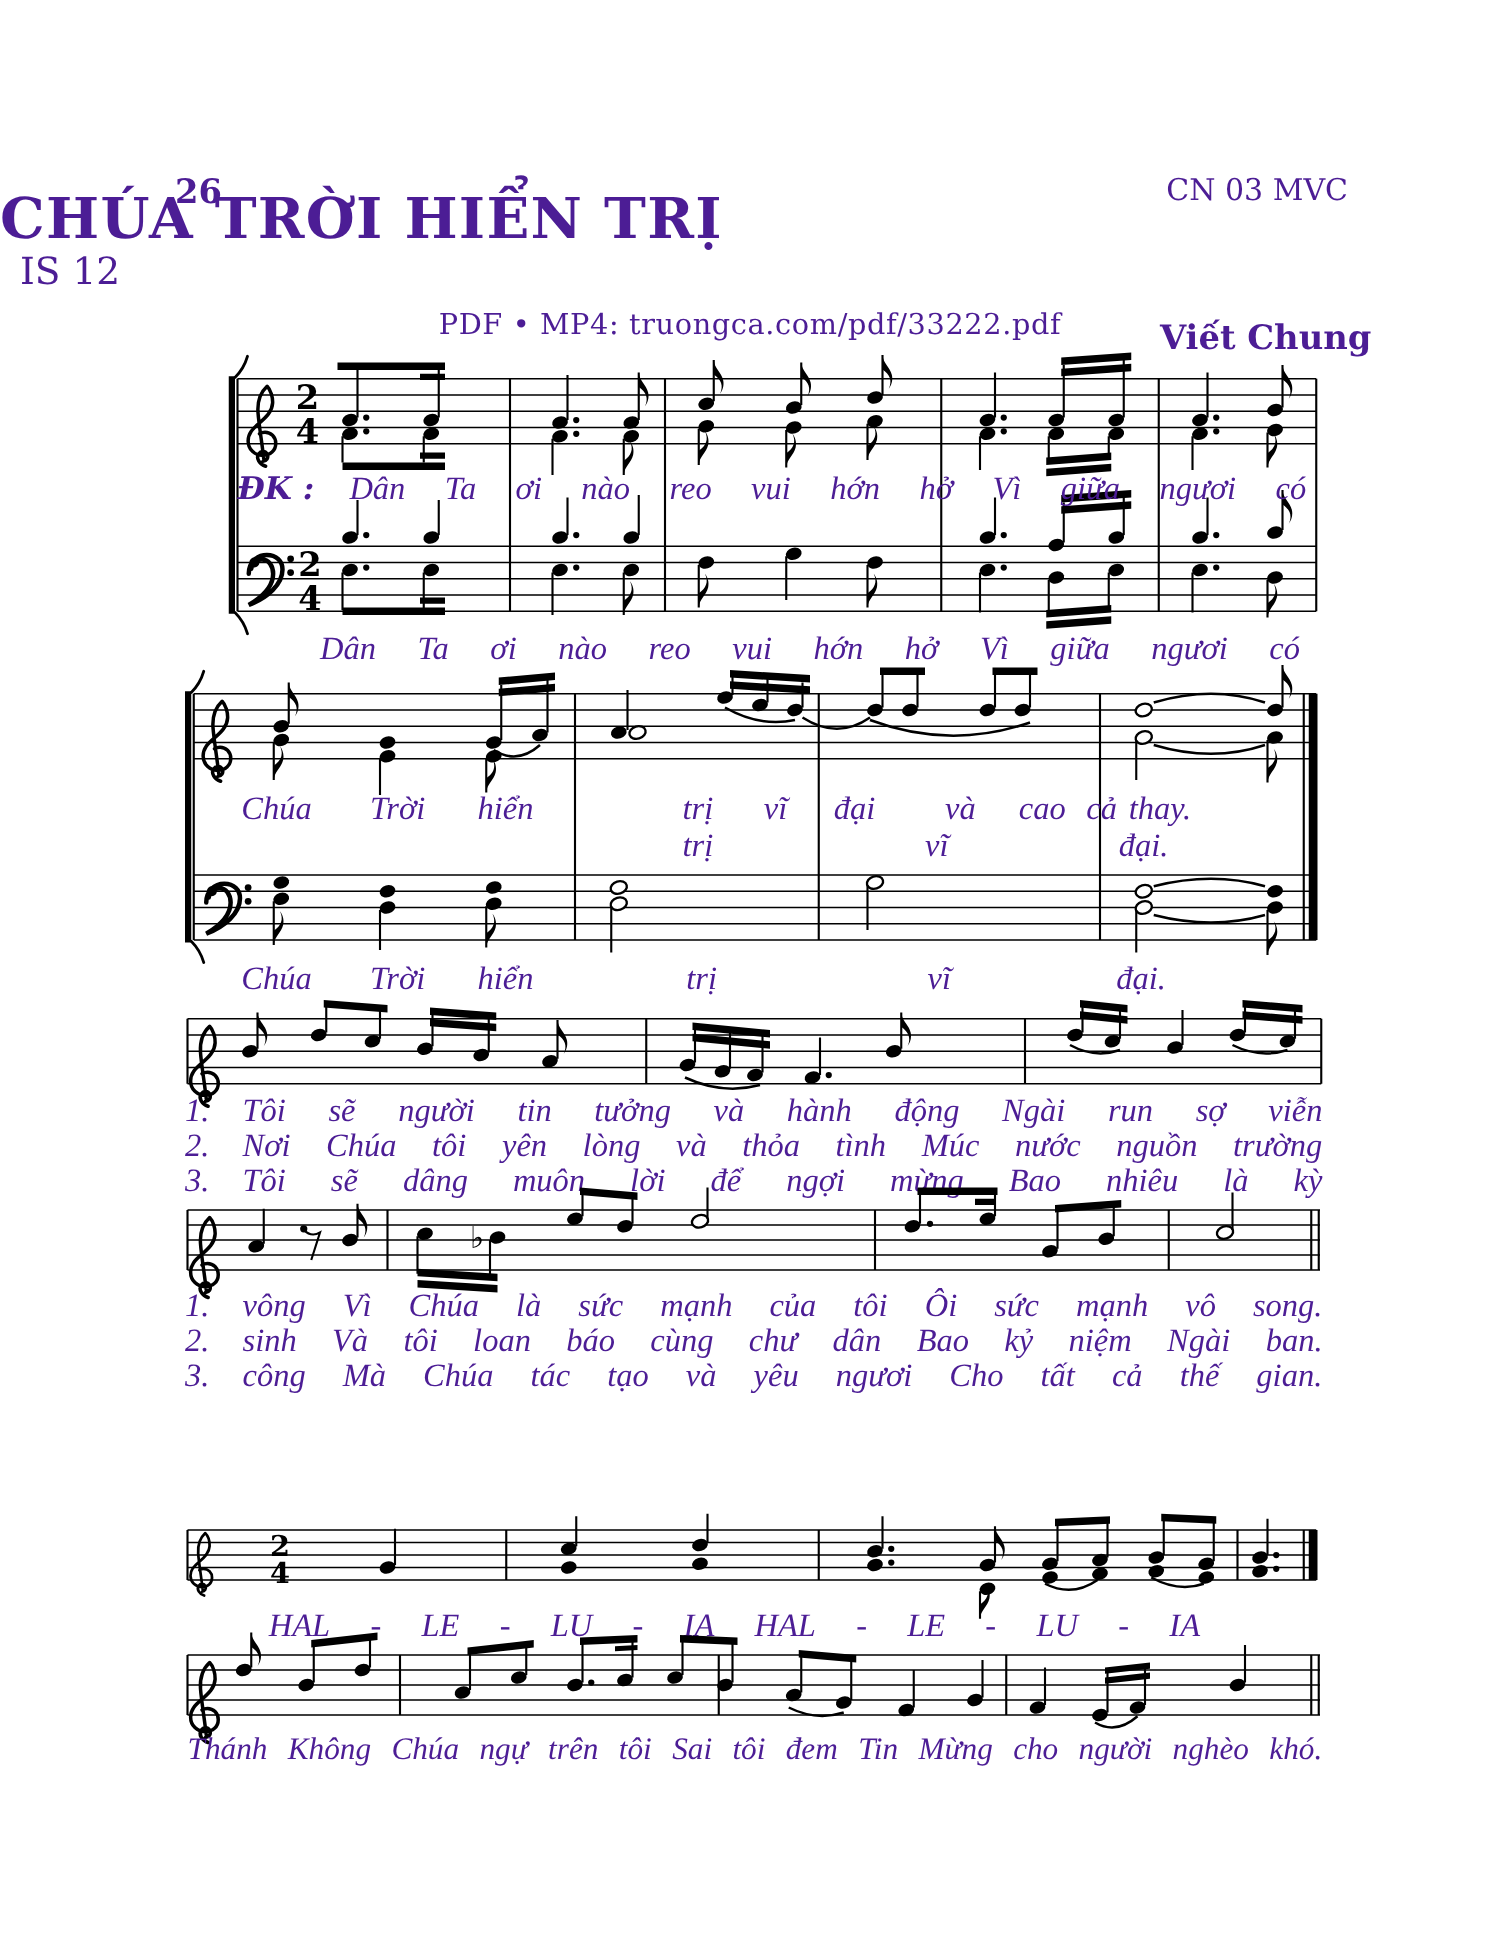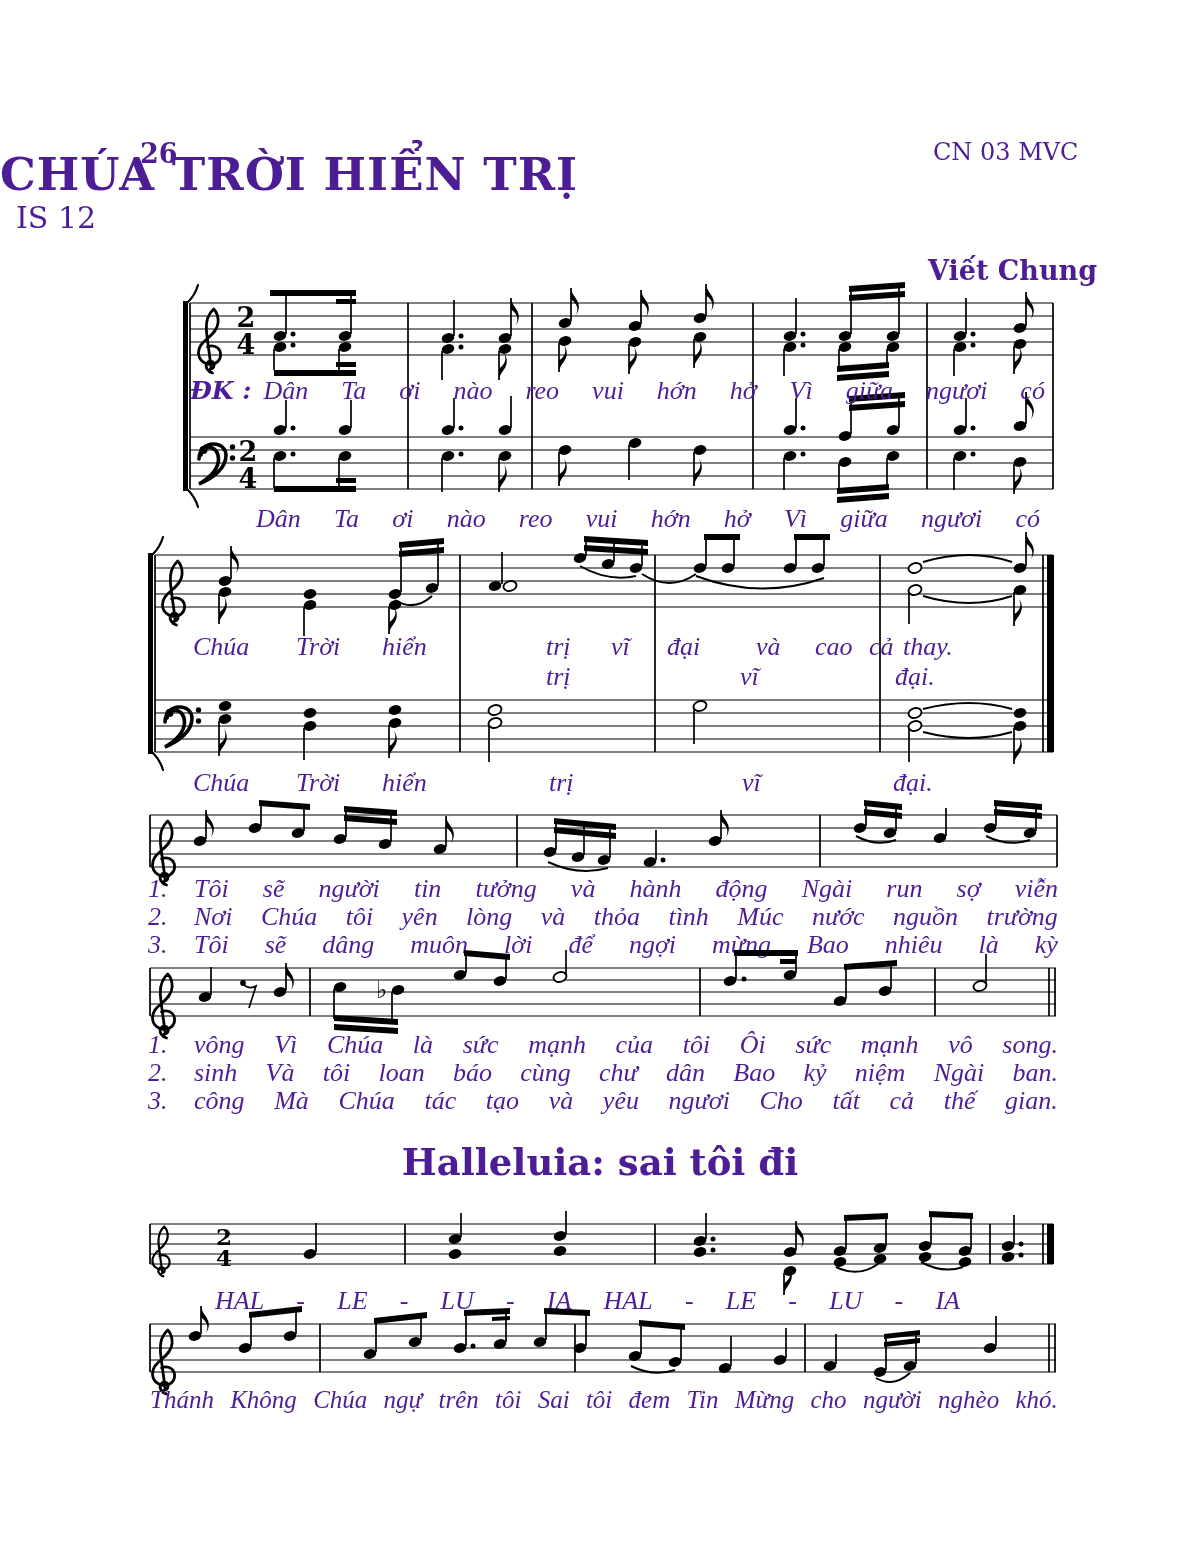--- a/index.html
+++ b/index.html
@@ -8,21 +8,21 @@
   .abs{position:absolute}
   .pageno{left:140px;top:138px;font:bold 27px "DejaVu Serif",serif}
   .code{left:933px;top:138px;font:24px "DejaVu Serif",serif}
   .title{left:0;top:148px;width:1200px;text-align:left;font:bold 45px "DejaVu Serif",serif;letter-spacing:1px}
   .subtitle{left:16px;top:200px;width:1200px;text-align:left;font:30px "DejaVu Serif",serif}
   .srcline{left:0;top:247px;width:1200px;text-align:center;font:23px "DejaVu Serif",serif;letter-spacing:.5px}
   .composer{left:928px;top:255px;font:bold 27px "DejaVu Serif",serif}
   .heading{left:0;top:1140px;width:1200px;text-align:center;font:bold 37px "DejaVu Serif",serif}
   .lyr{position:absolute;font:italic 26px "Liberation Serif",serif;white-space:nowrap}
   .spread{display:flex;justify-content:space-between}
-  .dklabel{font-style:italic;font-weight:bold;margin-right:12px;font-family:"DejaVu Serif",serif;font-size:25px}
+  .dklabel{font-style:italic;font-weight:bold;margin-right:28px;font-family:"DejaVu Serif",serif;font-size:25px}
   .vrow{position:absolute;display:flex;font:italic 26px "Liberation Serif",serif;white-space:nowrap}
   .vnum{width:46px;flex:none}
   .vwords{flex:1;display:flex;justify-content:space-between}
   .wa{position:absolute;font:italic 26px "Liberation Serif",serif;white-space:nowrap}
   svg{position:absolute;overflow:visible}
   .sl{stroke:#000;stroke-width:1.2}
   .bl{stroke:#000;stroke-width:1.7}
   .blk{fill:#000}
   .st{stroke:#000;stroke-width:1.7;fill:none}
   .tie{stroke:#000;stroke-width:2;fill:none}
@@ -59,20 +59,21 @@
           <circle cx="3" cy="3" r="2.9" class="hd"></circle>
           <path class="st" d="M3 4q6 6 13 2l-7 22"></path>
         </g>
     </defs>
   </svg>
 
   <div class="abs pageno">26</div>
   <div class="abs code">CN 03 MVC</div>
   <div class="abs title">CHÚA TRỜI HIỂN TRỊ</div>
   <div class="abs subtitle">IS 12</div>
+  <div class="abs srcline">PDF • MP4: truongca.com/pdf/33222.pdf</div>
   <div class="abs composer">Viết Chung</div>
 
   <svg style="left:140px;top:280px" width="930" height="255">
     <path class="sl" d="M50 23H913M50 36H913M50 49H913M50 62H913M50 75H913M50 157H913M50 170H913M50 183H913M50 196H913M50 209H913"></path>
     <path class="bl" d="M50 23V209M268 23V209M392 23V209M613 23V209M787 23V209M913 23V209"></path>
     <g>
       <path class="blk" d="M43 21h5v190h-5z"></path>
       <path class="clef" d="M48 22C53 17 56 12 58 5M48 210C53 215 56 220 58 227" style="stroke-width:2.2"></path>
     </g>
     <use href="#TC" x="58" y="13"></use>
@@ -505,21 +506,20 @@
         <span>yêu</span>
         <span>ngươi</span>
         <span>Cho</span>
         <span>tất</span>
         <span>cả</span>
         <span>thế</span>
         <span>gian.</span>
       </span>
   </div>
 
-  <div class="abs heading">Halleluia: sai tôi đi</div>
 
   <svg style="left:140px;top:1205px" width="930" height="100">
     <path class="sl" d="M10 19H913M10 29H913M10 39H913M10 49H913M10 59H913"></path>
     <path class="bl" d="M10 19V59M265 19V59M515 19V59M850 19V59M903 19V59"></path>
     <path class="blk" d="M907 19h7v40h-7z"></path>
     <g transform="translate(12,9) scale(0.78)">
         <use href="#TC"></use>
       </g>
     <g>
       <text class="ts" x="84" y="40" style="font-size:23px">2</text>

